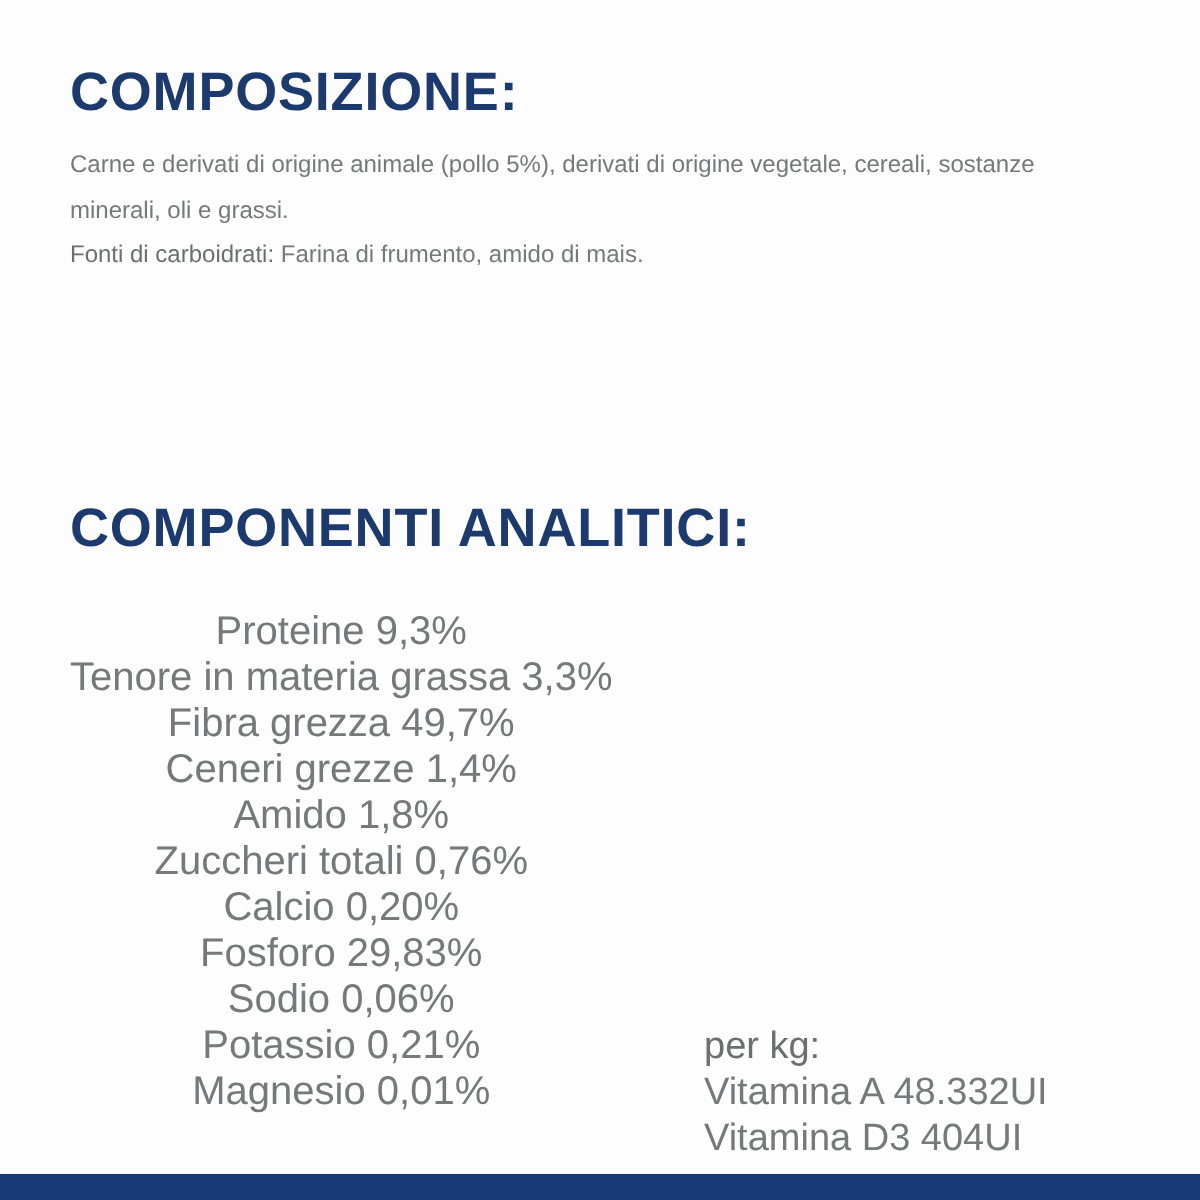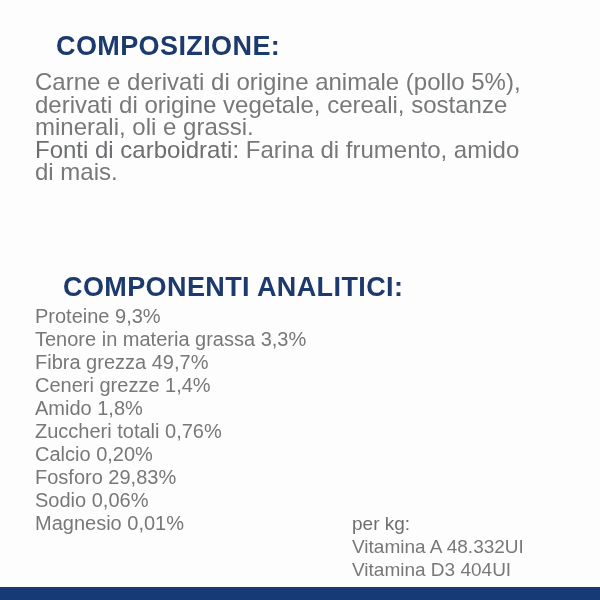--- a/index.html
+++ b/index.html
@@ -14,45 +14,46 @@
 
   .section-title {
     position: absolute;
     left: 35px;
     font-size: 27px;
     font-weight: bold;
     letter-spacing: 0.4px;
     color: var(--heading-navy, #1c3a6d);
     white-space: nowrap;
   }
-  #composizione-title { top: 31px; margin-left: 21px; }
-  #componenti-title { top: 272px; margin-left: 28px; }
+  #composizione-title { top: 31px; }
+  #componenti-title { top: 249px; }
 
   .body-text {
     position: absolute;
     left: 35px;
     width: 500px;
-    font-size: 24px;
+    font-size: 12px;
     line-height: 22.5px;
     color: var(--body-gray, #77787a);
   }
   #composizione-body { top: 71px; }
 
   .bold-gray {
     font-weight: normal;
     color: var(--bold-gray, #6d6e70);
   }
 
   #analytics-list {
     position: absolute;
     left: 35px;
     top: 305px;
     font-size: 20px;
     line-height: 23px;
     color: var(--body-gray, #77787a);
+    text-align: center;
   }
   #per-kg-block {
     position: absolute;
     left: 352px;
     top: 512px;
     font-size: 19px;
     line-height: 23px;
     color: var(--body-gray, #77787a);
   }
 
@@ -82,20 +83,21 @@
   <div id="analytics-list">
     <div>Proteine 9,3%</div>
     <div>Tenore in materia grassa 3,3%</div>
     <div>Fibra grezza 49,7%</div>
     <div>Ceneri grezze 1,4%</div>
     <div>Amido 1,8%</div>
     <div>Zuccheri totali 0,76%</div>
     <div>Calcio 0,20%</div>
     <div>Fosforo 29,83%</div>
     <div>Sodio 0,06%</div>
+    <div>Potassio 0,21%</div>
     <div>Magnesio 0,01%</div>
   </div>
 
   <div id="per-kg-block">
     <div class="bold-gray">per kg:</div>
     <div>Vitamina A 48.332UI</div>
     <div>Vitamina D3 404UI</div>
   </div>
 
   <div class="bottom-bar"></div>

